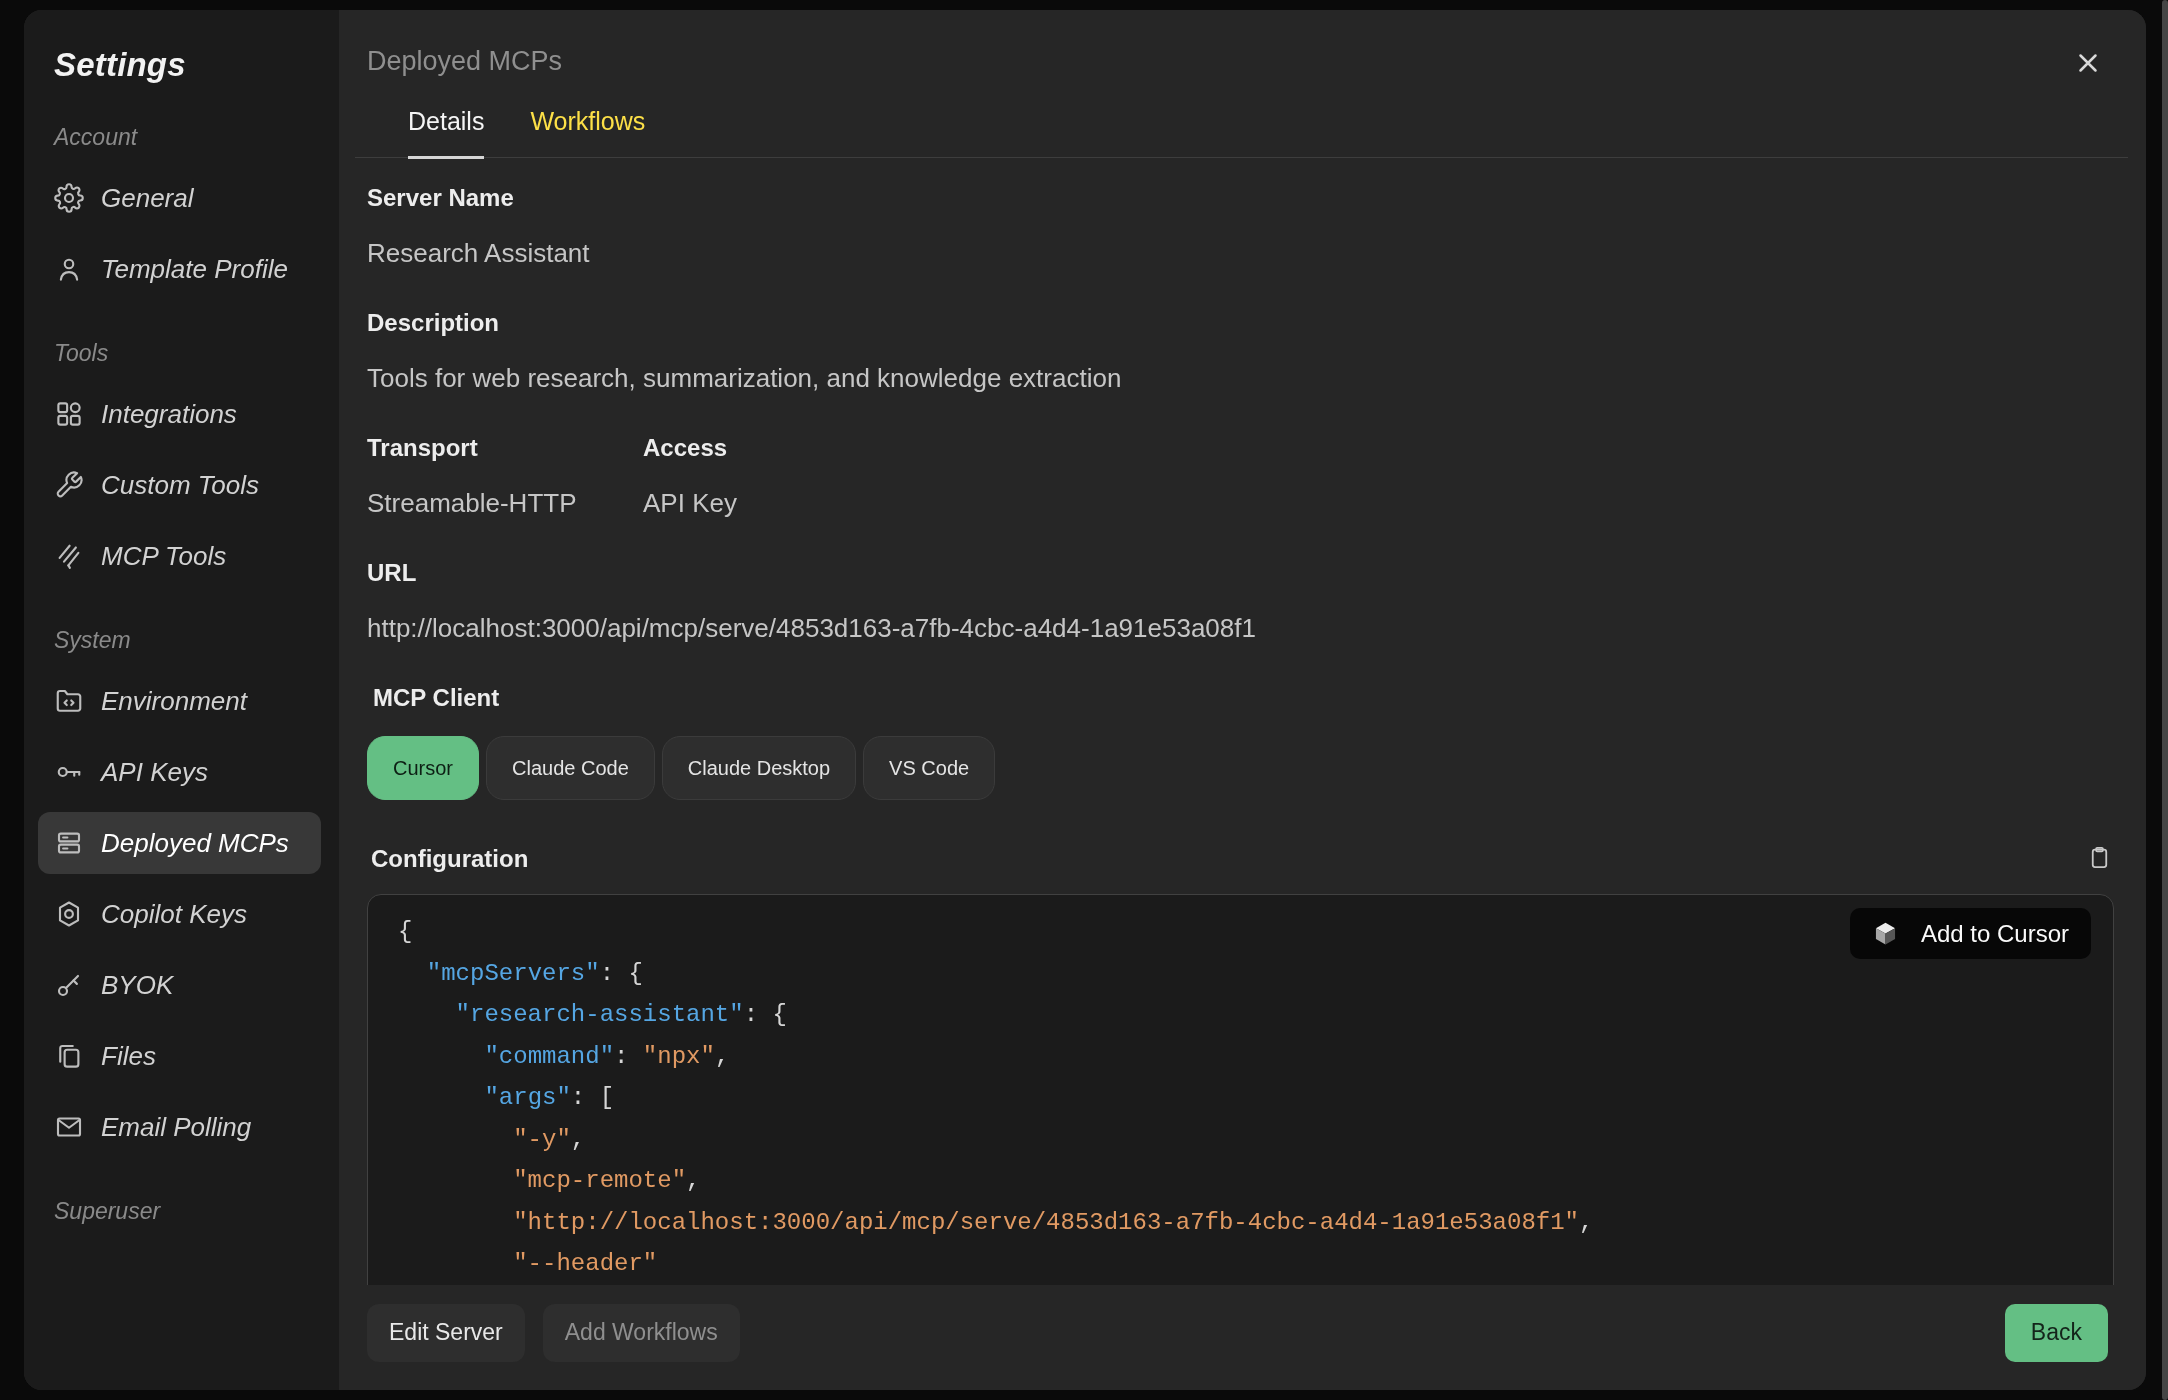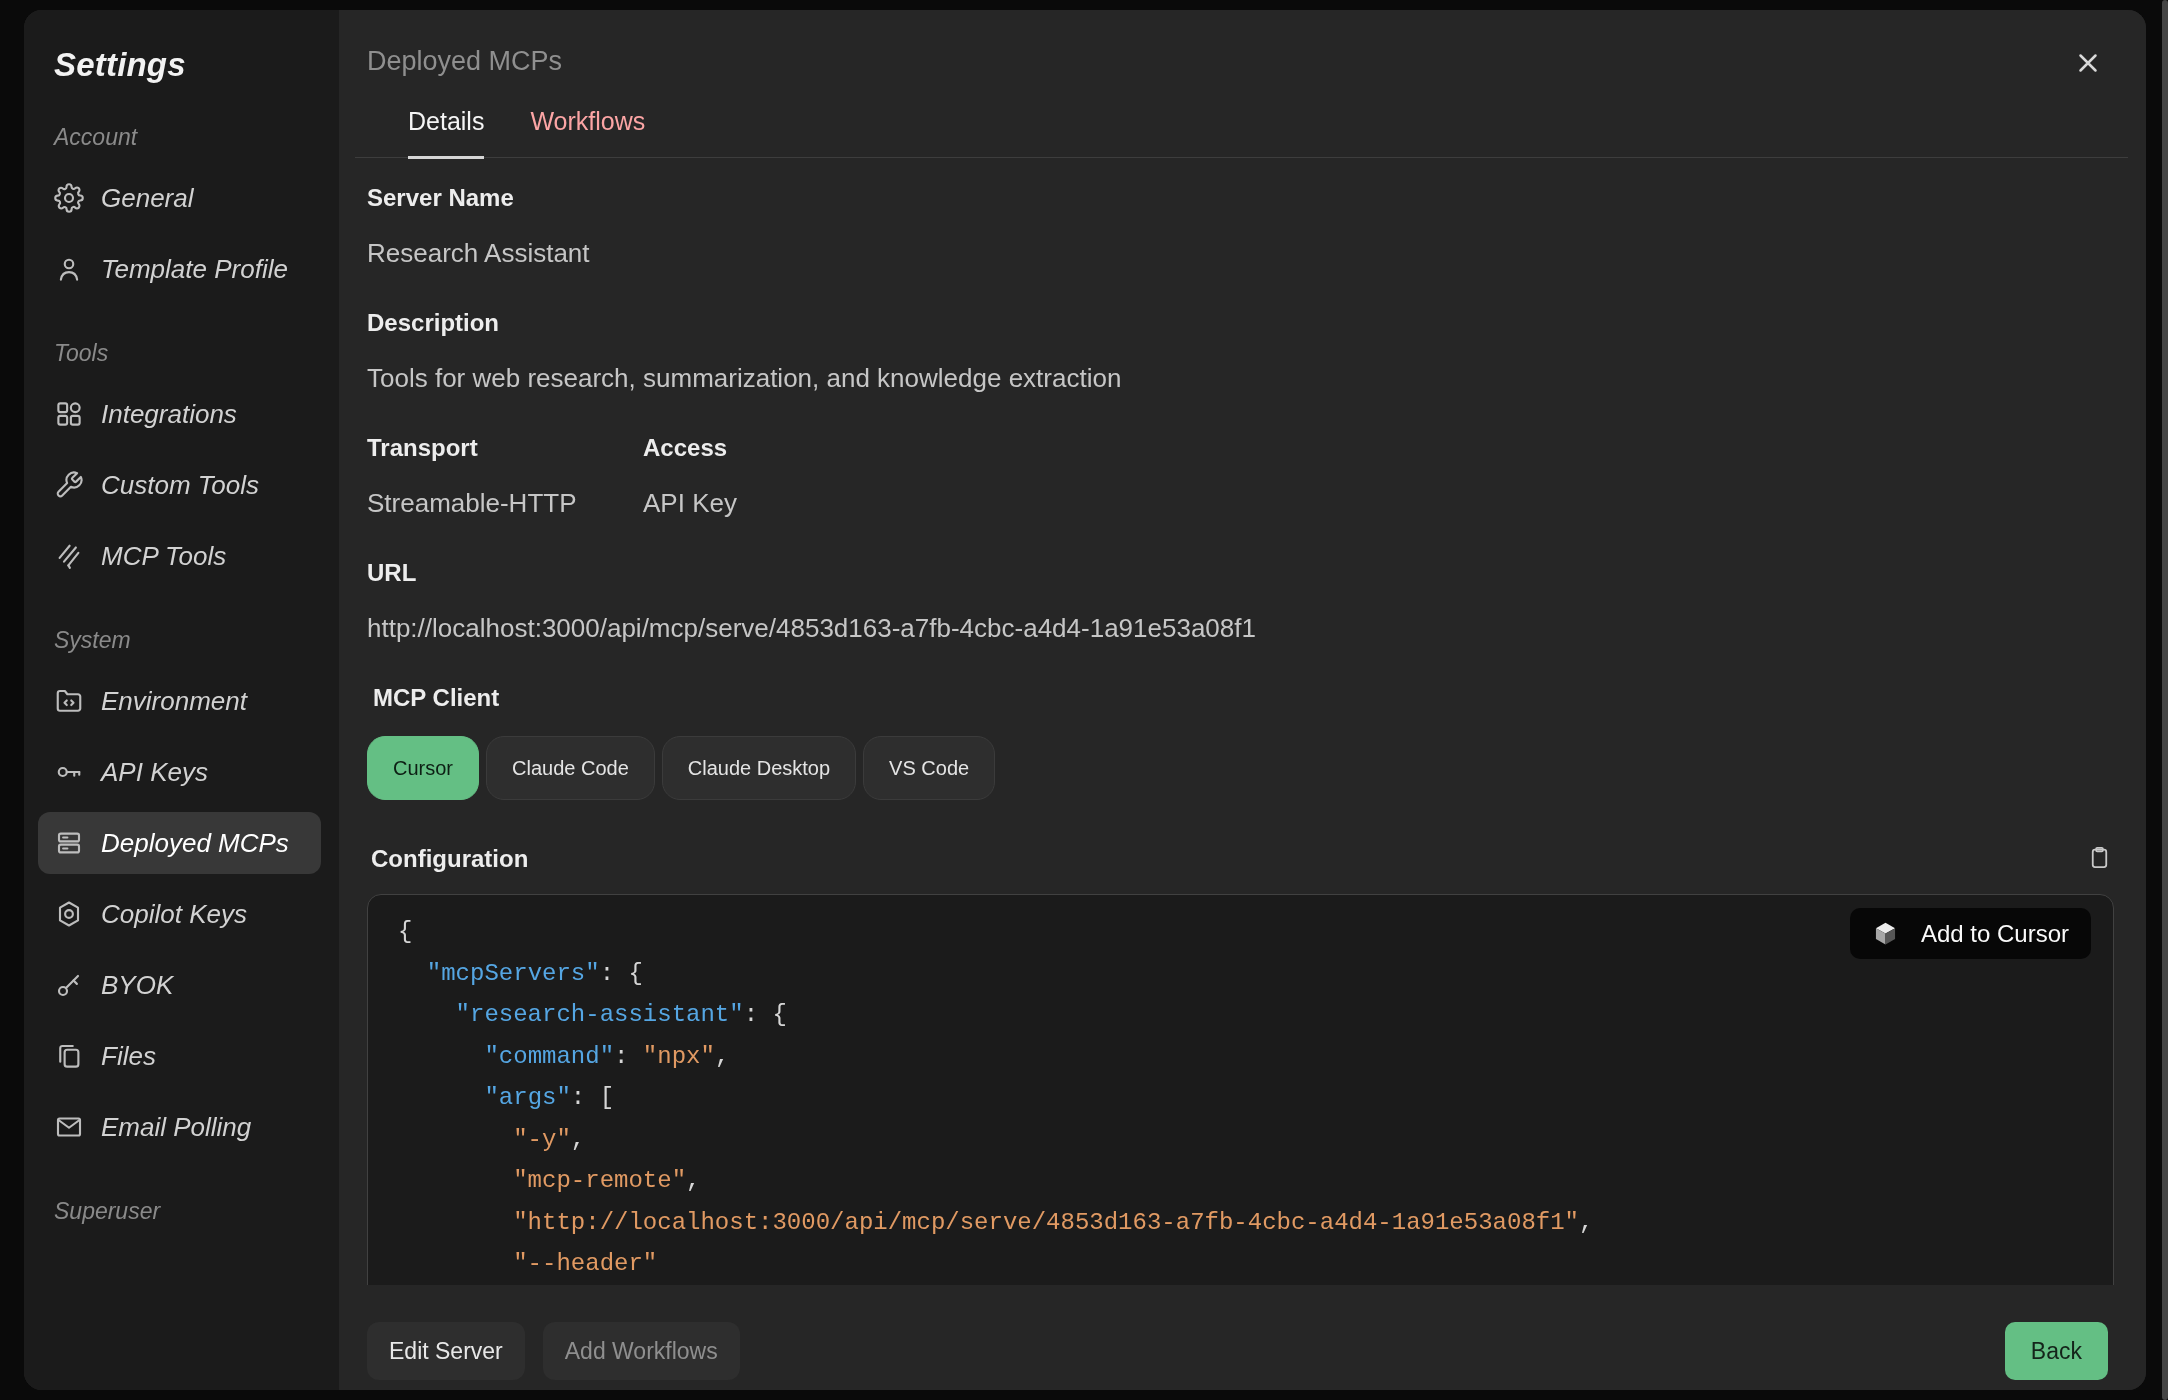--- a/index.html
+++ b/index.html
@@ -30,21 +30,21 @@
   
   .main { flex:1; position:relative; background:#262626; display:flex; flex-direction:column; }
   .main-header { position:relative; padding:36px 40px 0 28px; flex:0 0 auto; }
   .main-title { font-size:27px; color:#8f8f8f; }
   .close-btn { position:absolute; top:36px; right:40px; width:36px; height:36px;
                background:none; border:none; color:#d9d9d9; cursor:pointer; padding:0; }
   .close-btn svg { width:30px; height:30px; }
 
   .tabs { display:flex; gap:46px; margin:30px 18px 0 16px; border-bottom:1px solid #3d3d3d;
           padding-left:53px; flex:0 0 auto;text-align:center; }
-  .tab { font-size:25px; color:#fca5a5; padding-bottom:20px; cursor:pointer;
+  .tab { font-size:25px; color:#fde047; padding-bottom:20px; cursor:pointer;
          border-bottom:3px solid transparent; margin-bottom:-2px; }
   .tab.active { color:#f5f5f5; border-bottom-color:#d6d6d6; }
 
   .scroll { flex:1 1 auto; overflow:hidden; padding:0 32px 0 28px; }
 
   .field-label { font-size:24px; font-weight:600; color:#ededed; margin-top:40px; }
   .field-label.first { margin-top:26px; }
   .field-value { font-size:26px; color:#c6c6c6; margin-top:26px; }
 
   .two-col { display:flex; }
@@ -73,21 +73,21 @@
   .tok-k { color:#55a6e3; }
   .tok-s { color:#e19a63; }
 
   .add-cursor { position:absolute; top:13px; right:22px; height:51px; display:flex;
                 align-items:center; gap:22px; padding:0 22px; background:#070707;
                 border:none; border-radius:10px; color:#fafafa; font-size:24px;
                 font-family:"Liberation Sans", sans-serif; cursor:pointer; }
   .cube-icon { width:27px; height:27px; display:inline-flex; }
   .cube-icon svg { width:27px; height:27px; }
 
-  .footer { flex:0 0 105px; display:flex; align-items:flex-end; padding:0 38px 10px 28px; }
+  .footer { flex:0 0 105px; display:flex; align-items:center; padding:0 38px 10px 28px; }
   .footer-btn { height:58px; padding:0 22px; border-radius:12px; border:none; font-size:23px;
                 font-family:"Liberation Sans", sans-serif; cursor:pointer; }
   .btn-edit { background:#2e2e2e; color:#e8e8e8; }
   .btn-addwf { background:#2e2e2e; color:#8f8f8f; margin-left:18px; }
   .btn-back { margin-left:auto; background:#64bf84; color:#14241a; font-weight:500; padding:0 26px;
               border-radius:10px; }
 </style>
 </head>
 <body>
 

